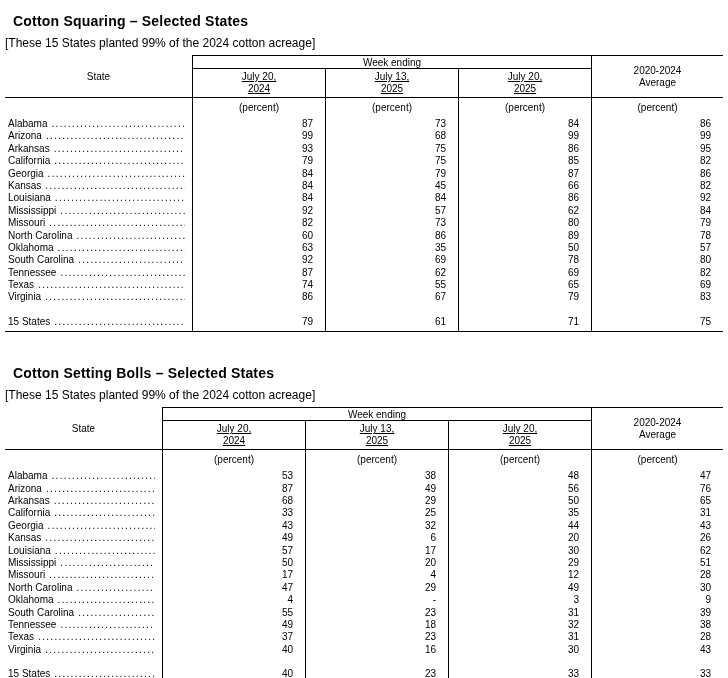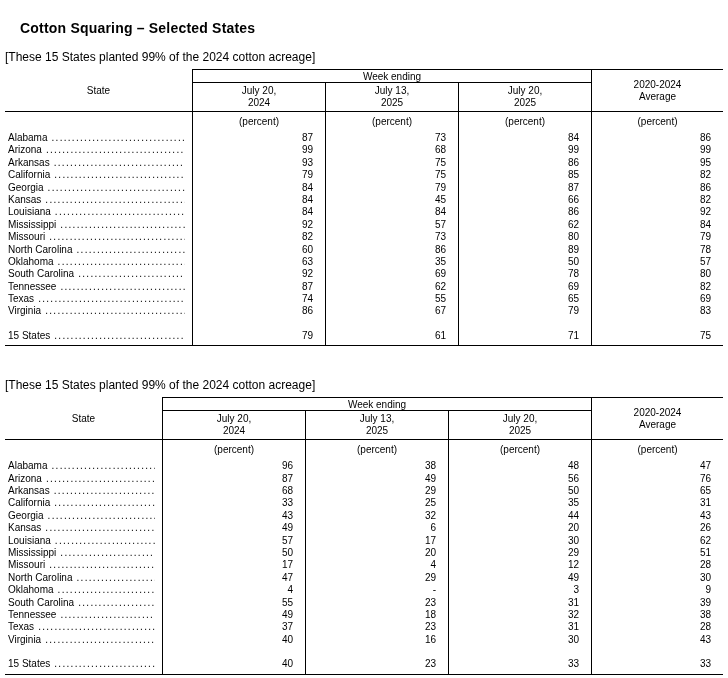--- a/index.html
+++ b/index.html
@@ -4,42 +4,42 @@
 <style>
   html, body { margin: 0; padding: 0; background: #ffffff; }
   body {
     width: 728px; height: 678px; overflow: hidden;
     font-family: "Liberation Sans", sans-serif;
     color: #000;
   }
   .page { padding: 5px 5px 0 5px; }
 
   .tbl-title {
-    font-size: 14px; font-weight: bold; line-height: 16px; margin: 15px;
+    font-size: 14px; font-weight: bold; line-height: 16px; margin: 8px;
     letter-spacing: 0.2px;
   }
   .tbl-subtitle { font-size: 12px; line-height: 12px; margin-top: 3px; margin-bottom: 6px; }
 
   .tbl { width: 718px; border-bottom: 1.4px solid #000; font-size: 10px; }
   .tbl.t1 { --sw: 188px; --dw: 133px; }
   .tbl.t2 { --sw: 158px; --dw: 143px; }
 
   .grid5 { display: grid; grid-template-columns: var(--sw) var(--dw) var(--dw) var(--dw) 1fr; }
 
   
   .hdr { display: grid; grid-template-columns: var(--sw) var(--dw) var(--dw) var(--dw) 1fr; grid-template-rows: 14px 28px; }
   .h-state { grid-area: 1 / 1 / 3 / 2; border-right: 1px solid #000;
              display: flex; align-items: center; justify-content: center; }
   .h-week  { grid-area: 1 / 2 / 2 / 5; border-top: 1px solid #000; border-bottom: 1px solid #000;
              border-right: 1px solid #000; text-align: center; line-height: 13px; }
   .h-avg   { grid-area: 1 / 5 / 3 / 6; border-top: 1px solid #000;
              display: flex; align-items: center; justify-content: center;
              text-align: center; white-space: pre-line; line-height: 12px; }
   .h-date  { grid-row: 2; border-right: 1px solid #000; display: flex; align-items: center;
-             justify-content: center; text-align: center; white-space: pre-line; line-height: 12px; }
+             justify-content: center; text-align: center; white-space: pre-line; line-height: 12px; text-decoration: underline; }
   .h-date.d1 { grid-column: 2; } .h-date.d2 { grid-column: 3; } .h-date.d3 { grid-column: 4; }
 
   
   .unit-row { border-top: 1.2px solid #000; height: 20px; }
   .unit-row .u { border-right: 1px solid #000; text-align: center; line-height: 19px; }
   .unit-row .u.last { border-right: none; }
 
   
   .row { height: 12.4px; line-height: 12.4px; }
   .row.gap { height: 12px; }
@@ -256,20 +256,21 @@
             <div class="c"></div>
             <div class="c"></div>
             <div class="c"></div>
             <div class="c last"></div>
           </div>
         </div>
     </div>
   </section>
 
   <section class="between">
+    <h1 class="tbl-title">Cotton Setting Bolls – Selected States</h1>
     <div class="tbl-subtitle">[These 15 States planted 99% of the 2024 cotton acreage]</div>
     <div class="tbl t2">
       <div class="hdr">
         <div class="h-state">State</div>
         <div class="h-week">Week ending</div>
         <div class="h-avg">2020-2024
 Average</div>
         <div class="h-date d1">July 20,
 2024</div>
         <div class="h-date d2">July 13,
@@ -283,21 +284,21 @@
         <div class="u">(percent)</div>
         <div class="u">(percent)</div>
         <div class="u last">(percent)</div>
       </div>
       <div class="tbody">
           <div class="row grid5">
             <div class="c cell-state">
               <span class="state-name">Alabama</span>
               <span class="dots"></span>
             </div>
-            <div class="c num">96</div>
+            <div class="c num">53</div>
             <div class="c num">38</div>
             <div class="c num">48</div>
             <div class="c num last">47</div>
           </div>
           <div class="row grid5">
             <div class="c cell-state">
               <span class="state-name">Arizona</span>
               <span class="dots"></span>
             </div>
             <div class="c num">87</div>

